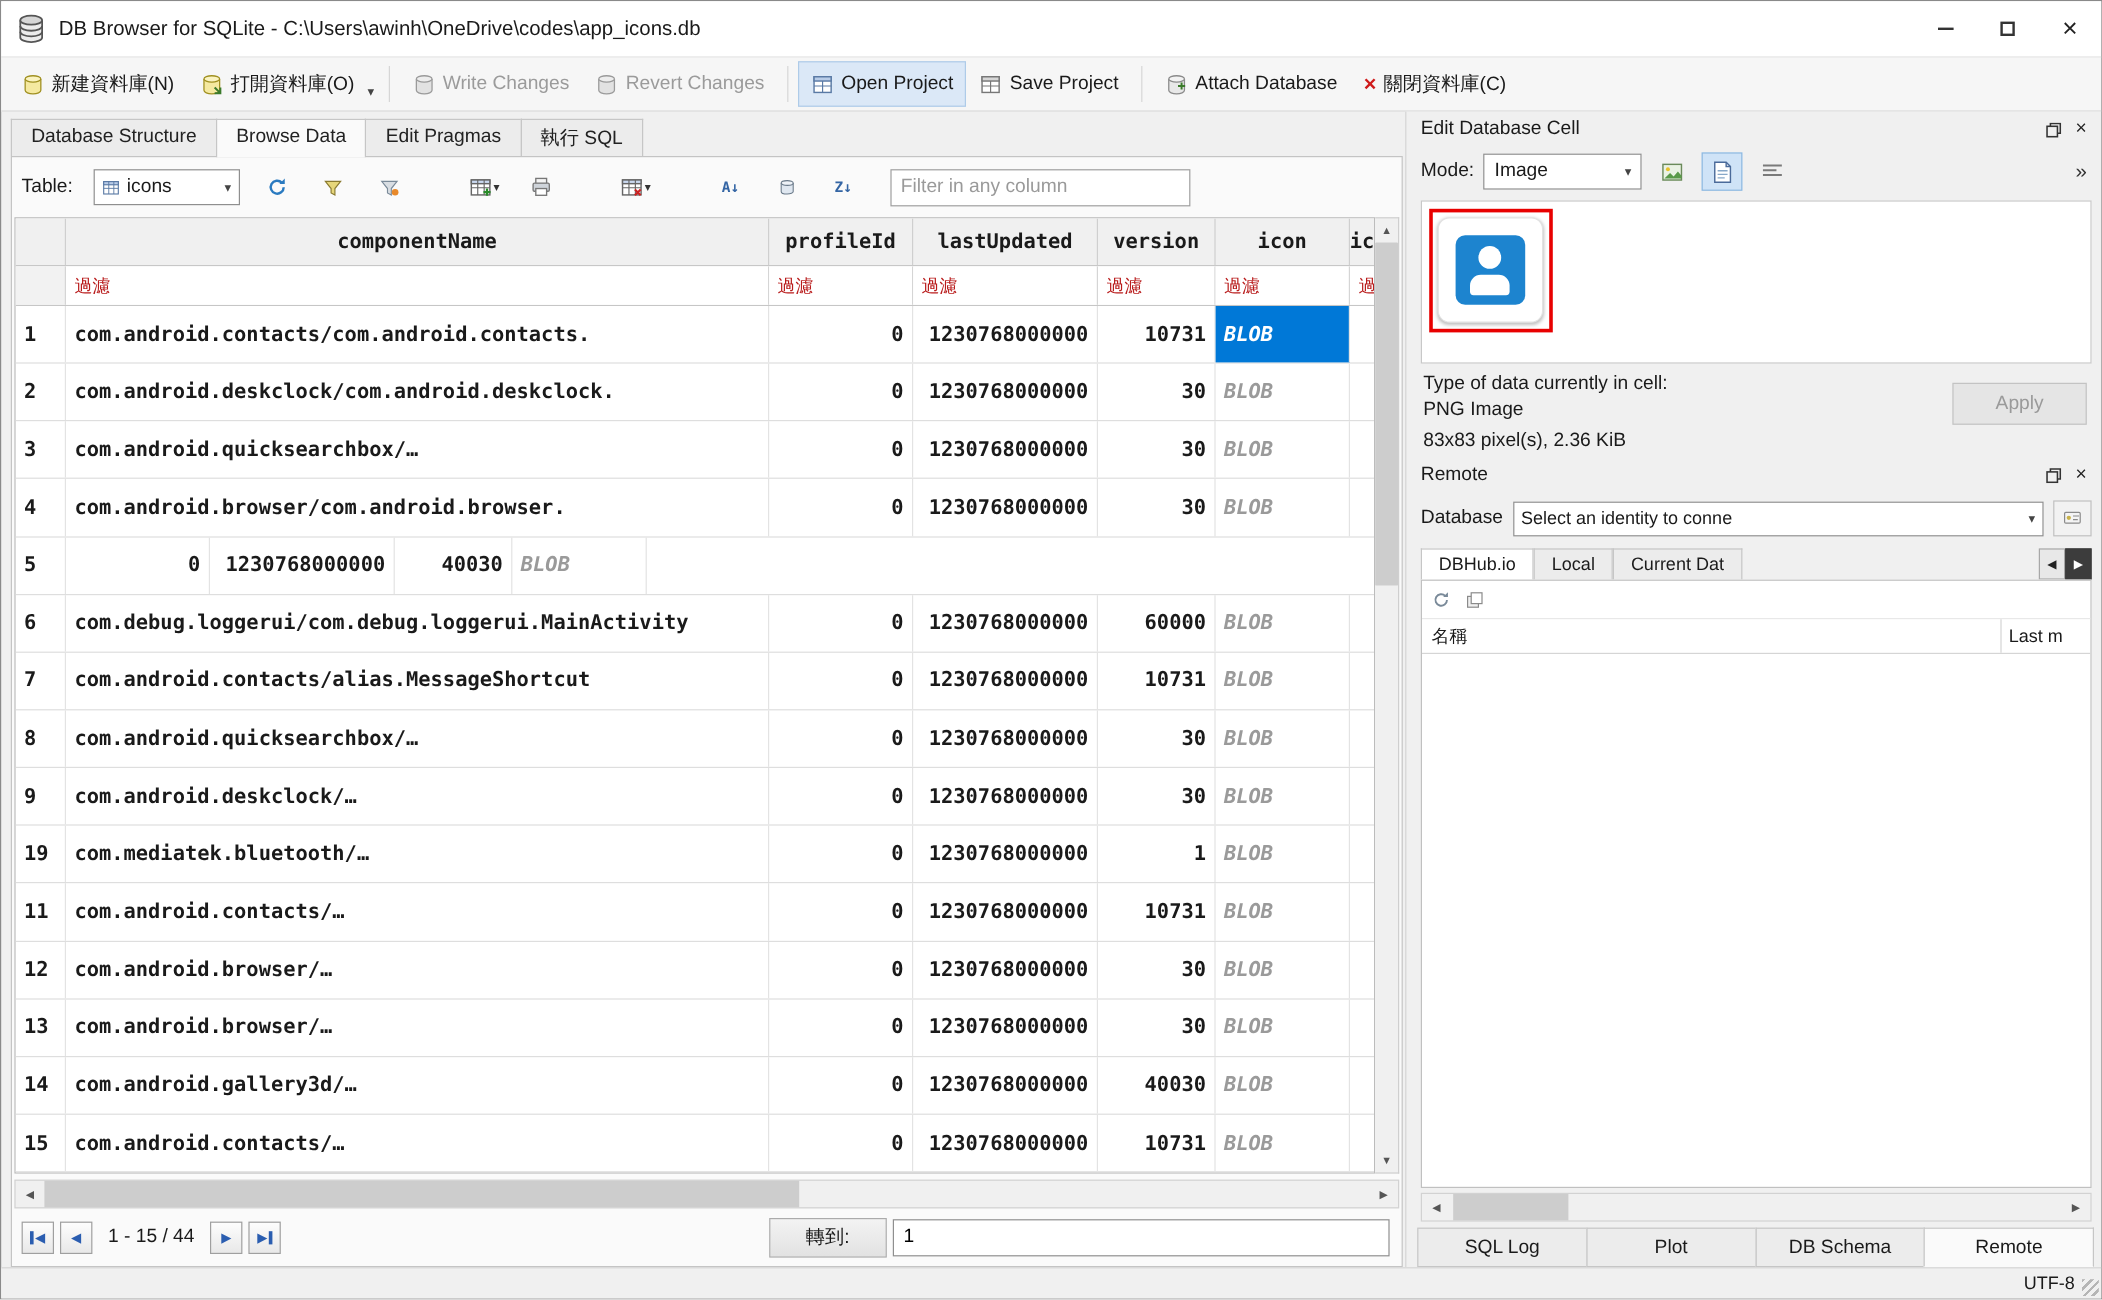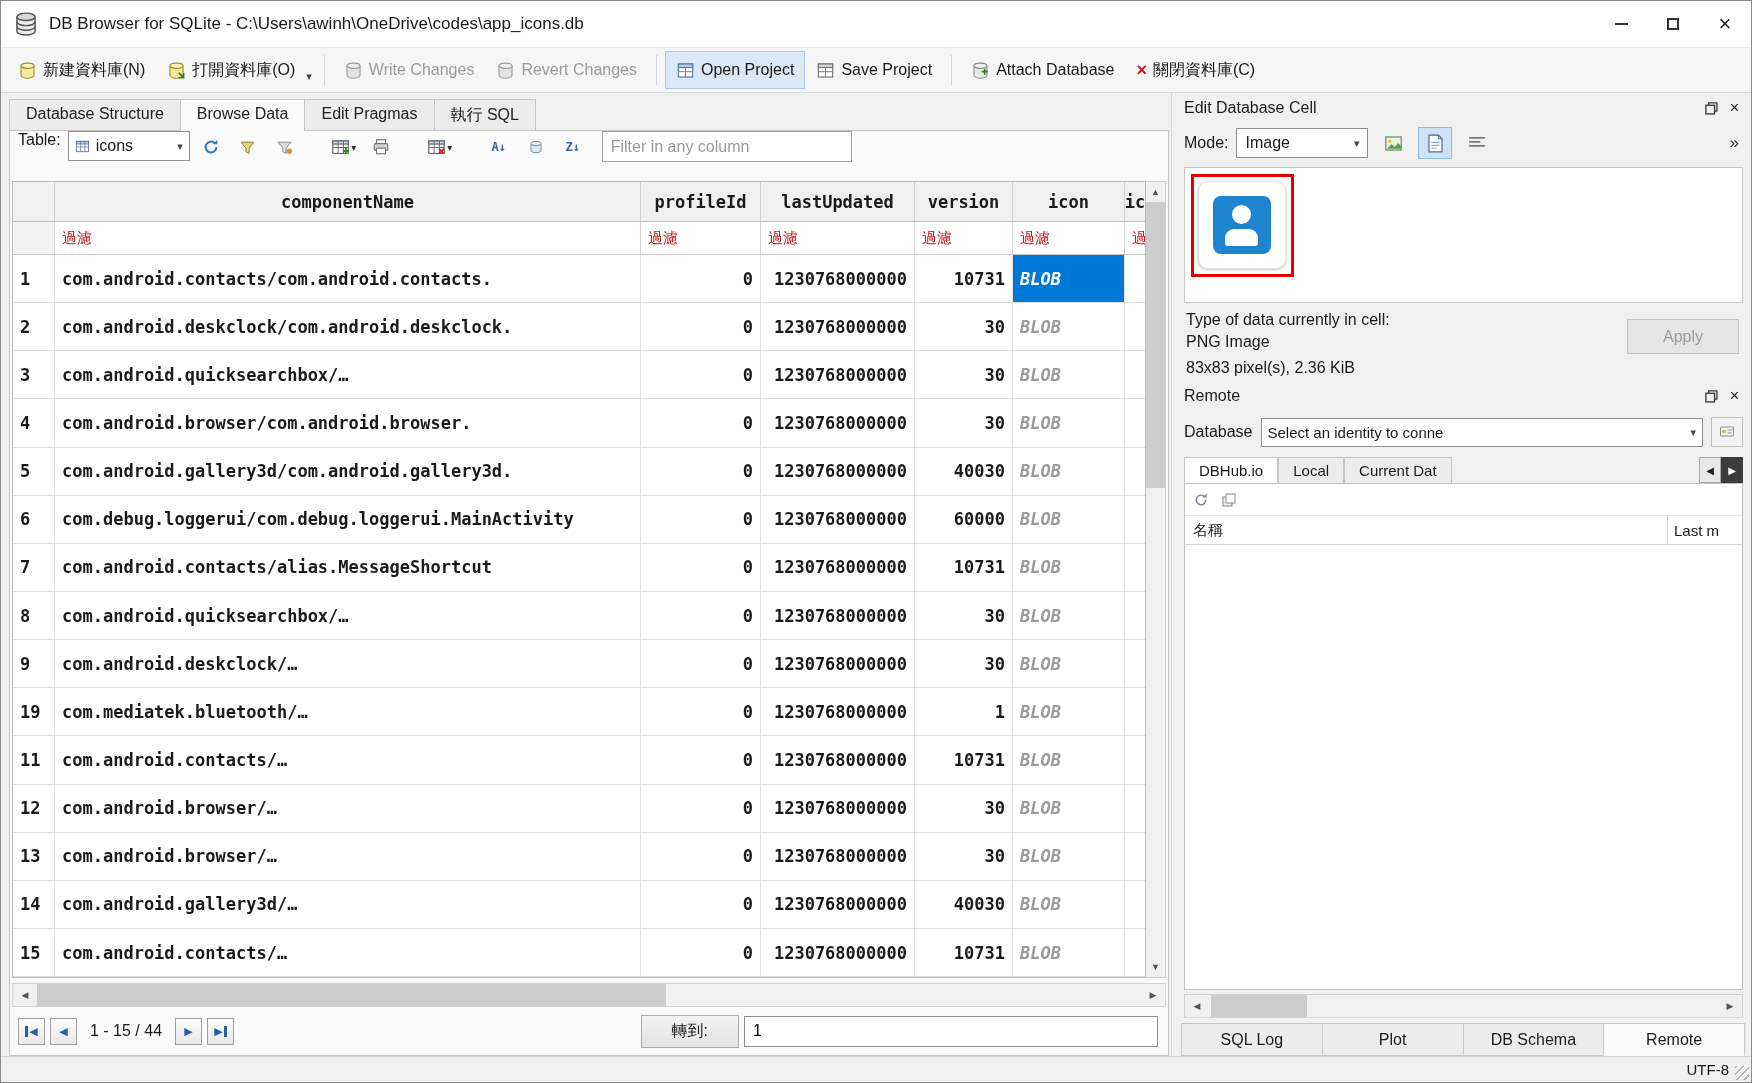--- a/index.html
+++ b/index.html
@@ -35,21 +35,21 @@
 
   
   .tabbar { display:flex; height:31px; flex:0 0 auto; }
   .tab { padding:5px 16px 0 16px; font-size:16px; background:#eceboeb; background:#ececec; border:1px solid #c6c6c6; border-bottom:none; color:#222; }
   .tab + .tab { margin-left:-1px; }
   .tab.active { background:#fafafa; position:relative; z-index:3; margin-bottom:-1px; }
 
   .content-frame { flex:1; border:1px solid #c4c4c4; background:#fafafa; display:flex; flex-direction:column; min-height:0; margin-right:2px; position:relative; z-index:1; }
 
   
-  .controls { height:50px; display:flex; align-items:flex-start; gap:5px; padding:0 8px; flex:0 0 auto; }
+  .controls { height:50px; display:flex; align-items:center; gap:15px; padding:0 8px; flex:0 0 auto; }
   .ctrl-label { font-size:16px; margin-right:2px; }
   .table-combo { width:122px; height:30px; background:#fff; border:1px solid #8f8f8f; display:flex; align-items:center; gap:6px; padding:4px 6px; font-size:16px; }
   .combo-caret { margin-left:auto; font-size:11px; color:#444; }
   .ctrl-btn { min-width:32px; height:32px; display:flex; align-items:center; justify-content:center; gap:1px; }
   .mini-caret { font-size:10px; color:#333; }
   .mini-sort { font-size:12px; font-weight:bold; color:#3465a4; font-family:"DejaVu Sans Mono",monospace; }
   .filter-input { width:250px; height:31px; border:1px solid #9f9f9f; background:#fff; font-size:16px; padding:0 8px; font-family:"Liberation Sans",sans-serif; margin-left:8px; }
   .filter-input::placeholder { color:#9a9a9a; }
 
   
@@ -422,21 +422,20 @@
                   <div class="gc c-name">com.android.browser/com.android.browser.</div>
                   <div class="gc c-profile num-cell">0</div>
                   <div class="gc c-updated num-cell">1230768000000</div>
                   <div class="gc c-version num-cell">30</div>
                   <div class="gc c-icon blob">BLOB</div>
                   <div class="gc c-extra"></div>
                 </div>
 
                 <div class="g-row mono">
                   <div class="gc c-num">5</div>
-                  <div class="gc c-name">com.android.gallery3d/com.android.gallery3d.</div>
                   <div class="gc c-profile num-cell">0</div>
                   <div class="gc c-updated num-cell">1230768000000</div>
                   <div class="gc c-version num-cell">40030</div>
                   <div class="gc c-icon blob">BLOB</div>
                   <div class="gc c-extra"></div>
                 </div>
 
                 <div class="g-row mono">
                   <div class="gc c-num">6</div>
                   <div class="gc c-name">com.debug.loggerui/com.debug.loggerui.MainActivity</div>

